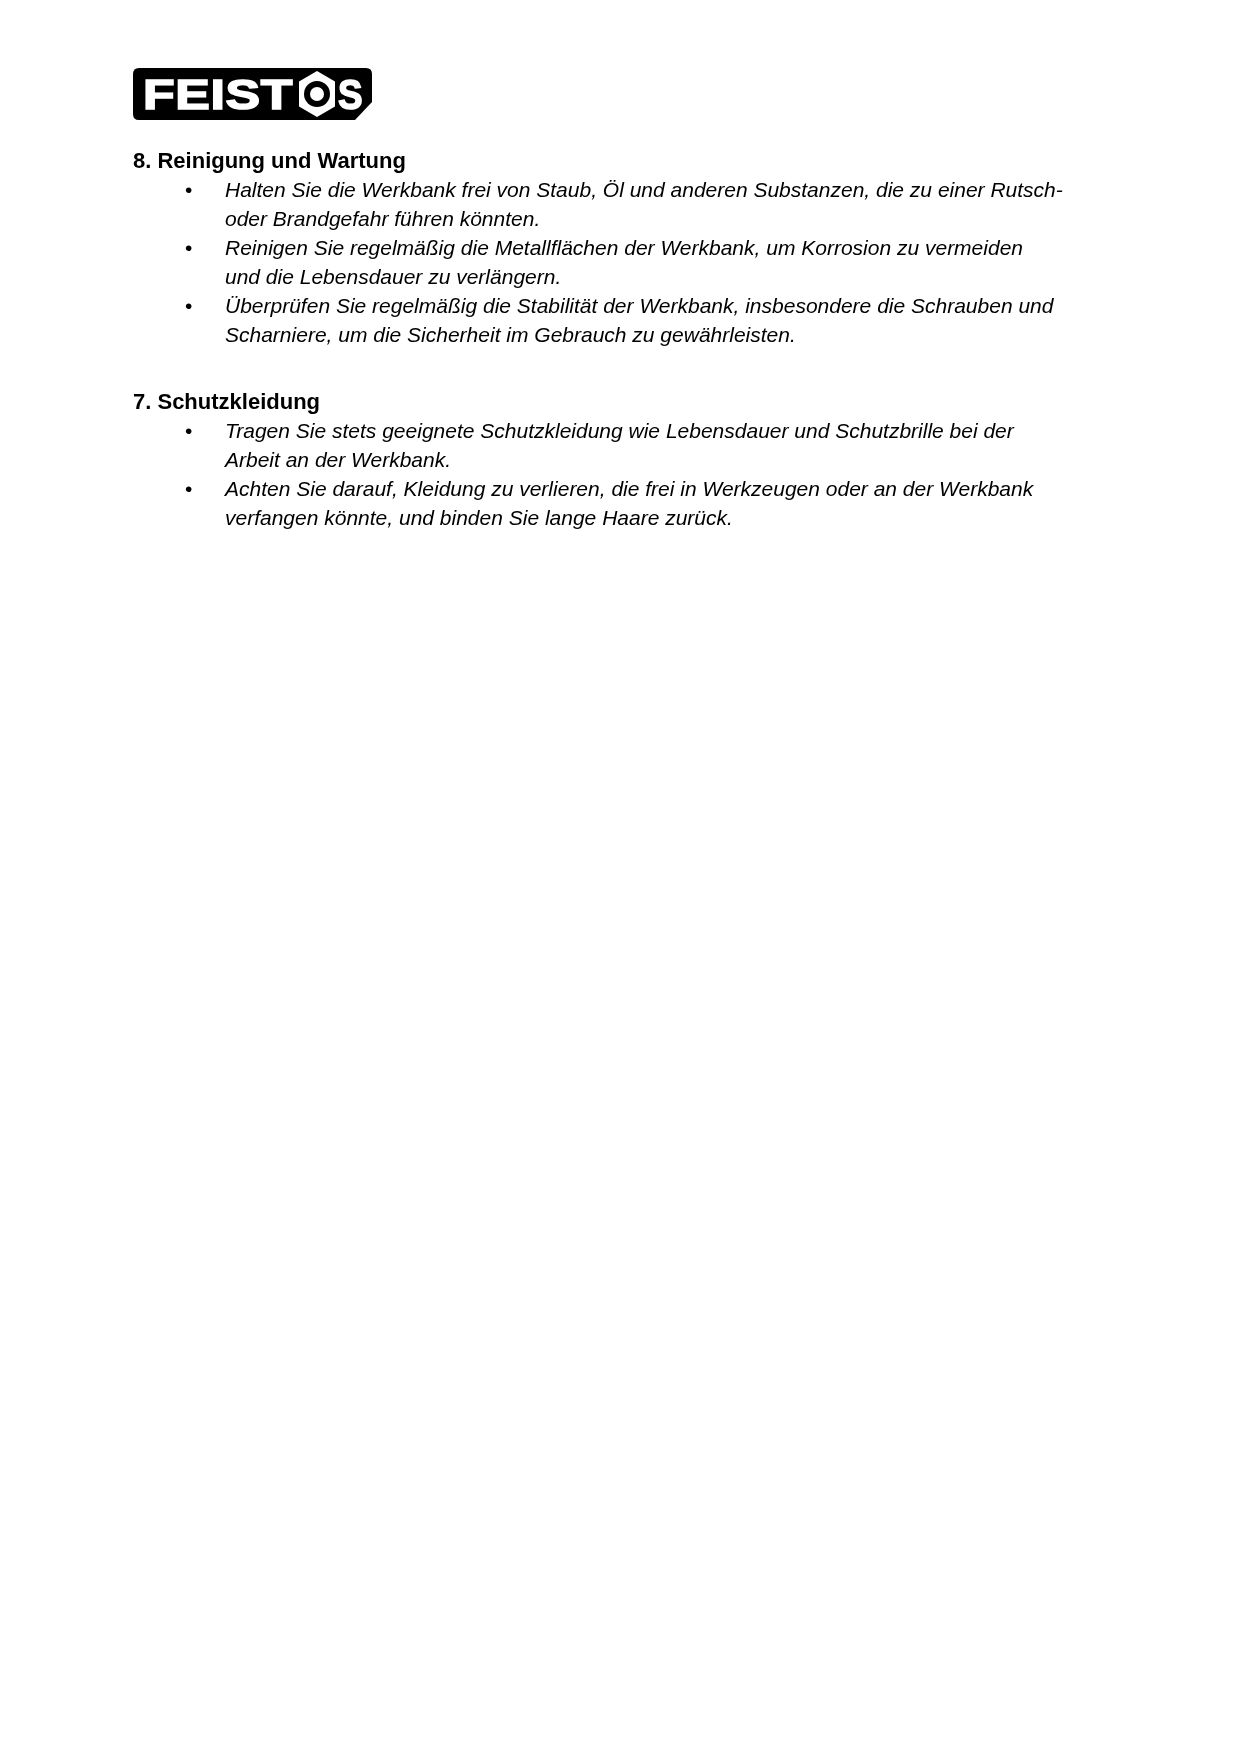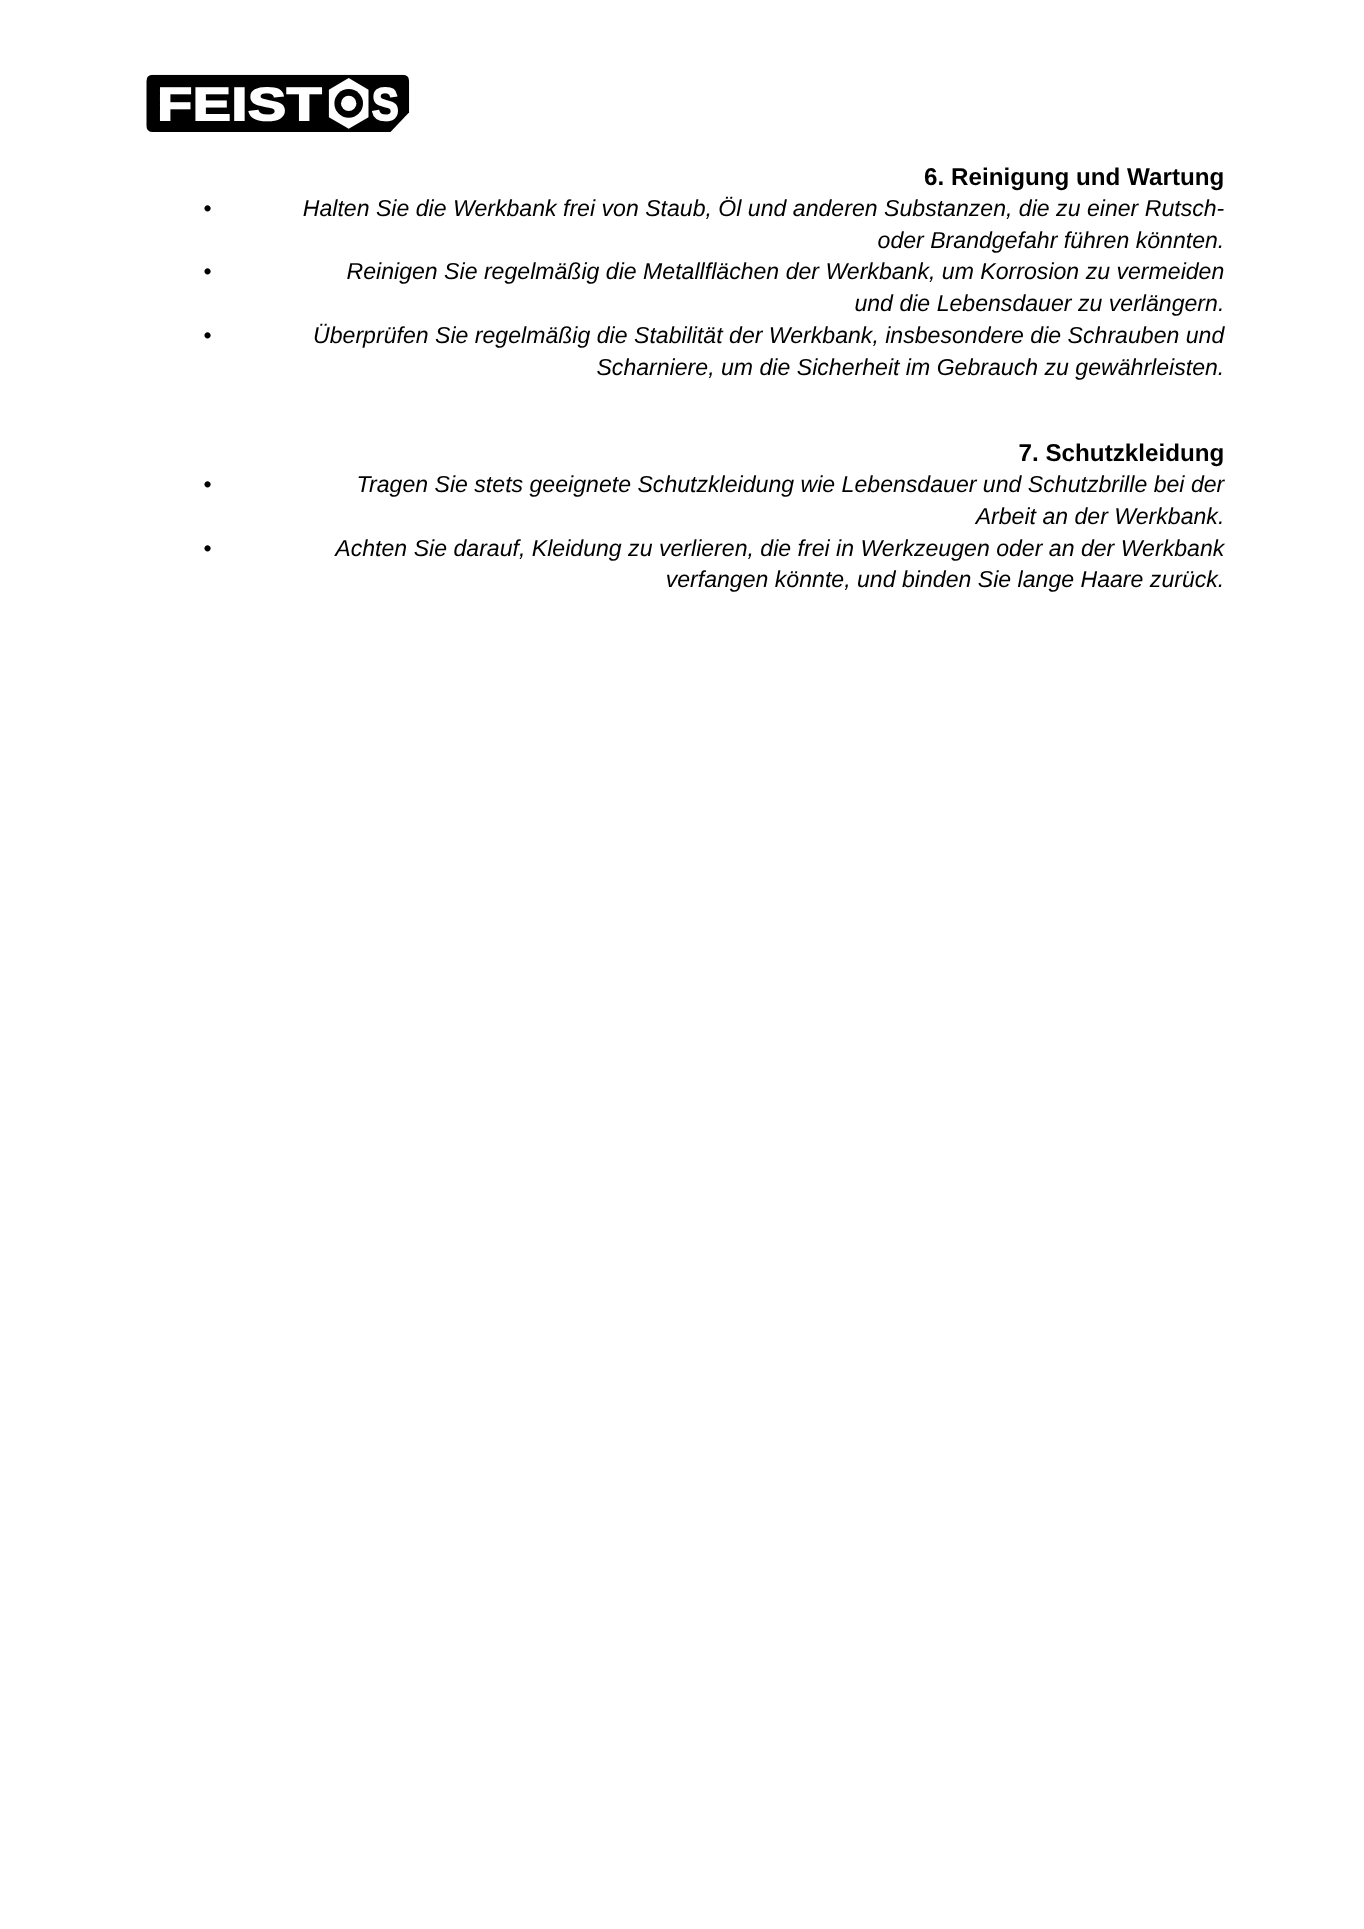--- a/index.html
+++ b/index.html
@@ -5,21 +5,20 @@
   html, body { margin: 0; padding: 0; background: #e8e8e8; }
   .page {
     position: relative;
     width: 1240px;
     height: 1754px;
     margin: 0 auto;
     background: #ffffff;
     font-family: "Liberation Sans", sans-serif;
     color: #000000;
     overflow: hidden;
-    text-align: right;
   }
   .logo {
     position: absolute;
     left: 133px;
     top: 68px;
     width: 239px;
     height: 52px;
   }
   .logo svg { display: block; }
   .logo text {
@@ -33,21 +32,21 @@
     top: 146px;
     width: 980px;
   }
   .section-heading {
     margin: 0;
     font-size: 22px;
     font-weight: bold;
     line-height: 29px;
   }
   .section { margin: 0; }
-  .section + .section { margin-top: 48px; }
+  .section + .section { margin-top: 38px; }
   .bullet-list { margin: 0; padding: 0; }
   .bullet-item {
     position: relative;
     padding-left: 92px;
     font-size: 21px;
     line-height: 29px;
   }
   .bullet-item .marker {
     position: absolute;
     left: 52px;
@@ -75,21 +74,21 @@
         <circle cx="184" cy="26" r="13" fill="#000000"></circle>
         <circle cx="184" cy="26" r="7" fill="#ffffff"></circle>
       </g>
       <text x="205" y="41" font-size="42" fill="#ffffff" stroke="#ffffff" stroke-width="1.6" paint-order="stroke" textLength="25" lengthAdjust="spacingAndGlyphs">S</text>
     </svg>
   </div>
 
   <div class="content">
 
     <div class="section">
-      <h2 class="section-heading">6. Reinigung und Wartung</h2>
+      <h2 class="section-heading">8. Reinigung und Wartung</h2>
       <div class="bullet-list">
         <div class="bullet-item">
           <span class="marker">•</span>
           <span class="bullet-text">Halten Sie die Werkbank frei von Staub, Öl und anderen Substanzen, die zu einer Rutsch-
 oder Brandgefahr führen könnten.</span>
         </div>
         <div class="bullet-item">
           <span class="marker">•</span>
           <span class="bullet-text">Reinigen Sie regelmäßig die Metallflächen der Werkbank, um Korrosion zu vermeiden
 und die Lebensdauer zu verlängern.</span>

